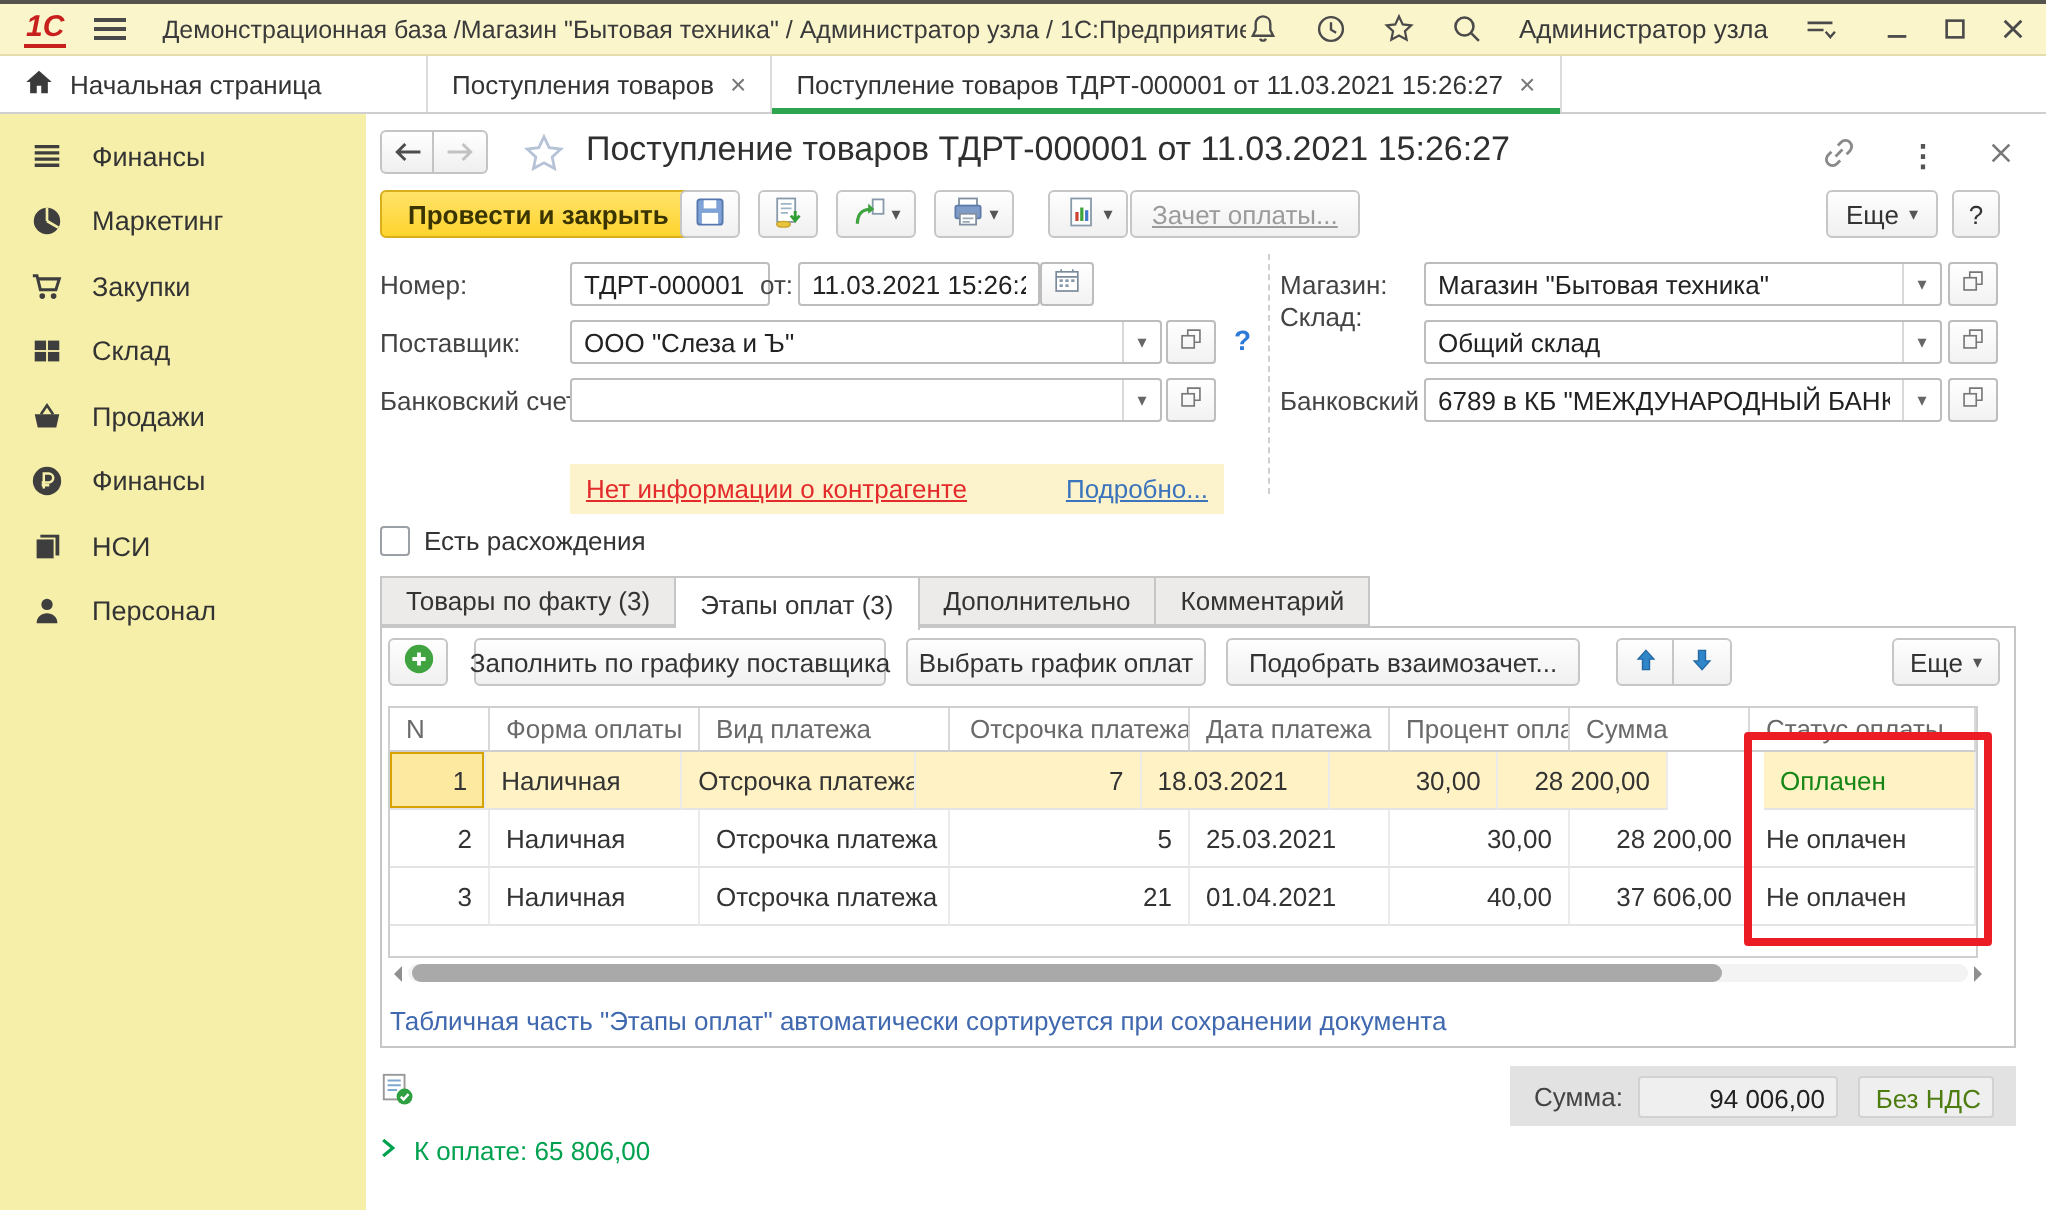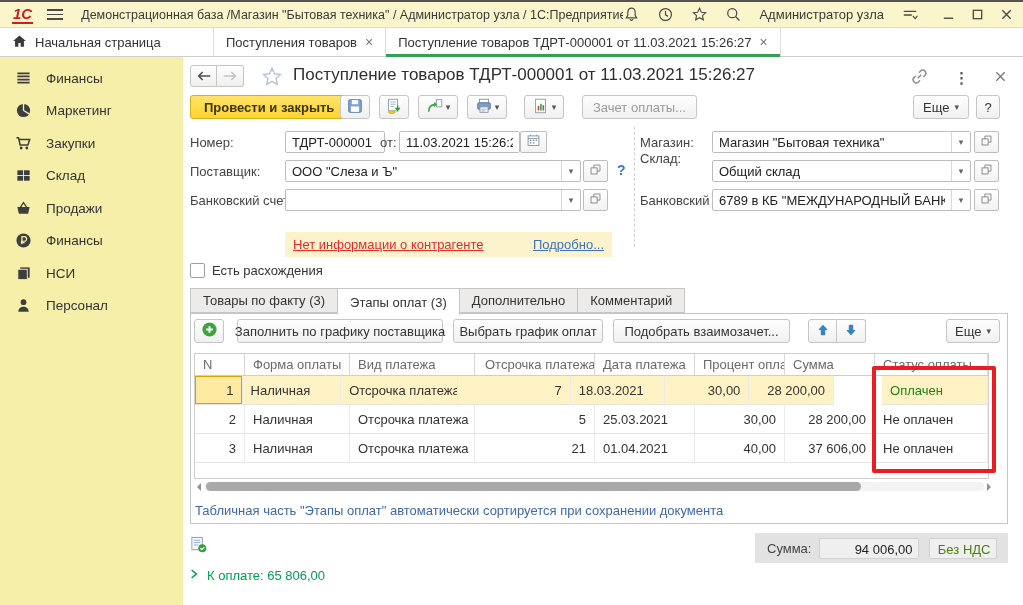--- a/index.html
+++ b/index.html
@@ -341,21 +341,21 @@
         </button>
       <button class="btn abs iconbtn dd" style="left:334px;">
           <span><svg width="18" height="18" viewBox="0 0 20 20">
               <rect x="4" y="2.5" width="11" height="15" fill="#fff" stroke="#8899AA"></rect>
               <rect x="6.3" y="10" width="1.8" height="5" fill="#CC4433"></rect>
               <rect x="9" y="7.5" width="1.8" height="7.5" fill="#3FA33F"></rect>
               <rect x="11.7" y="9" width="1.8" height="6" fill="#4477CC"></rect>
             </svg></span>
           <span class="caret">▾</span>
         </button>
-      <button class="btn abs disabled" style="left:392px;">Зачет оплаты...</button>
+      <button class="btn abs disabled" style="left:375px;text-decoration:underline;">Зачет оплаты...</button>
       <button class="btn abs" style="left:723px;width:56px;gap:5px;">
           <span>Еще</span>
           <span class="caret">▾</span>
         </button>
       <button class="btn abs" style="left:786px;width:24px;padding:0;">?</button>
     </div>
 
     <span class="flabel" style="left:7px;top:78px;">Номер:</span>
     <input class="finput" style="left: 102px; top: 74px; width: 100px;" readonly="" value="ТДРТ-000001">
     <span class="flabel" style="left:197px;top:78px;">от:</span>

